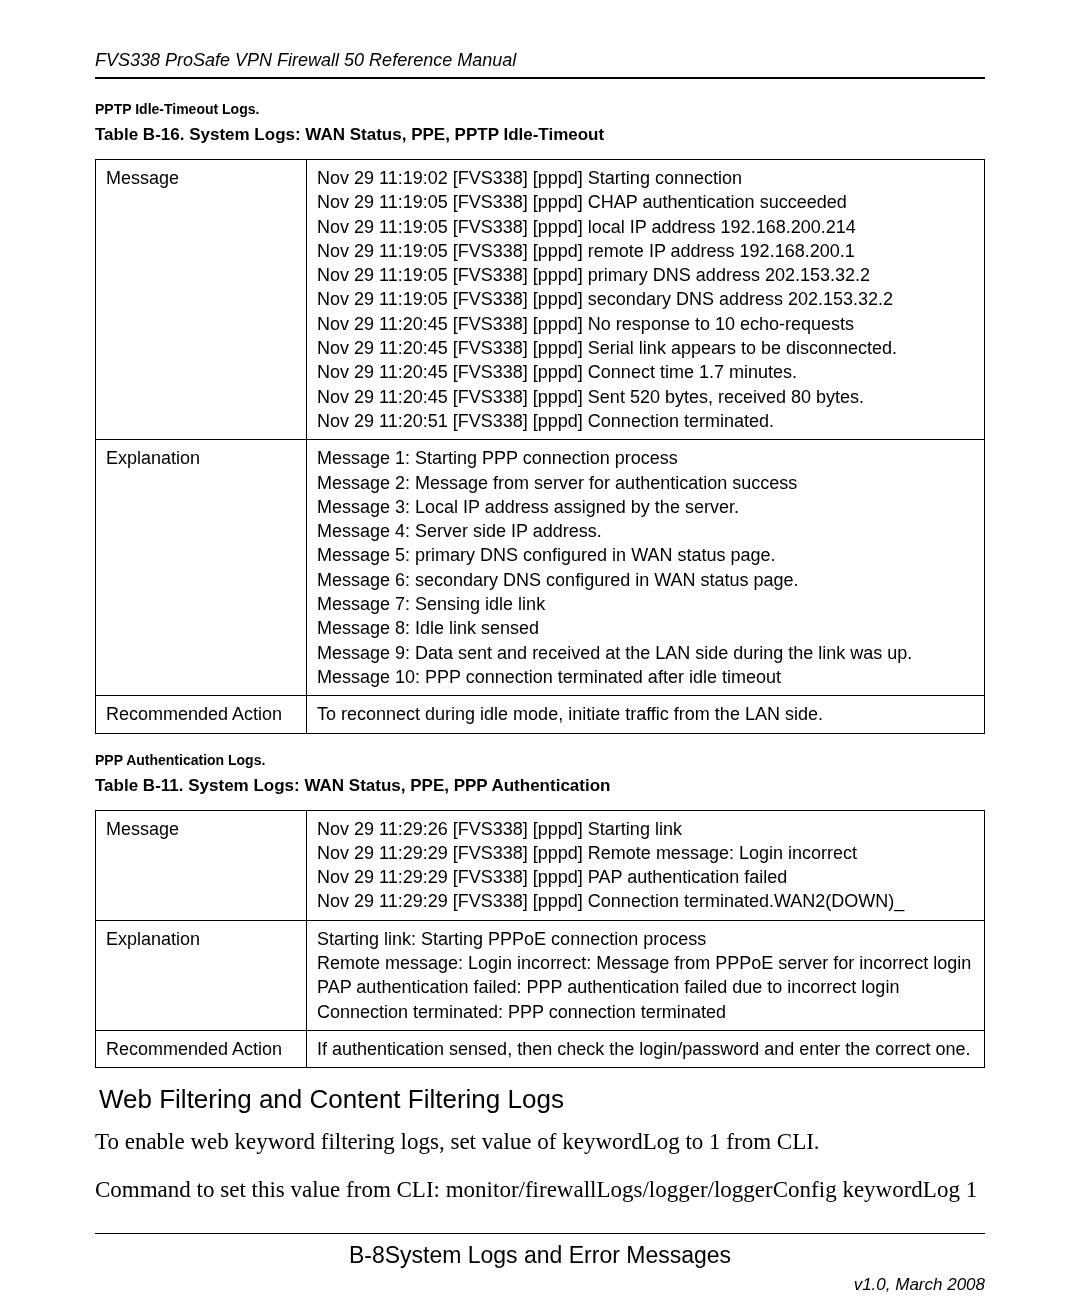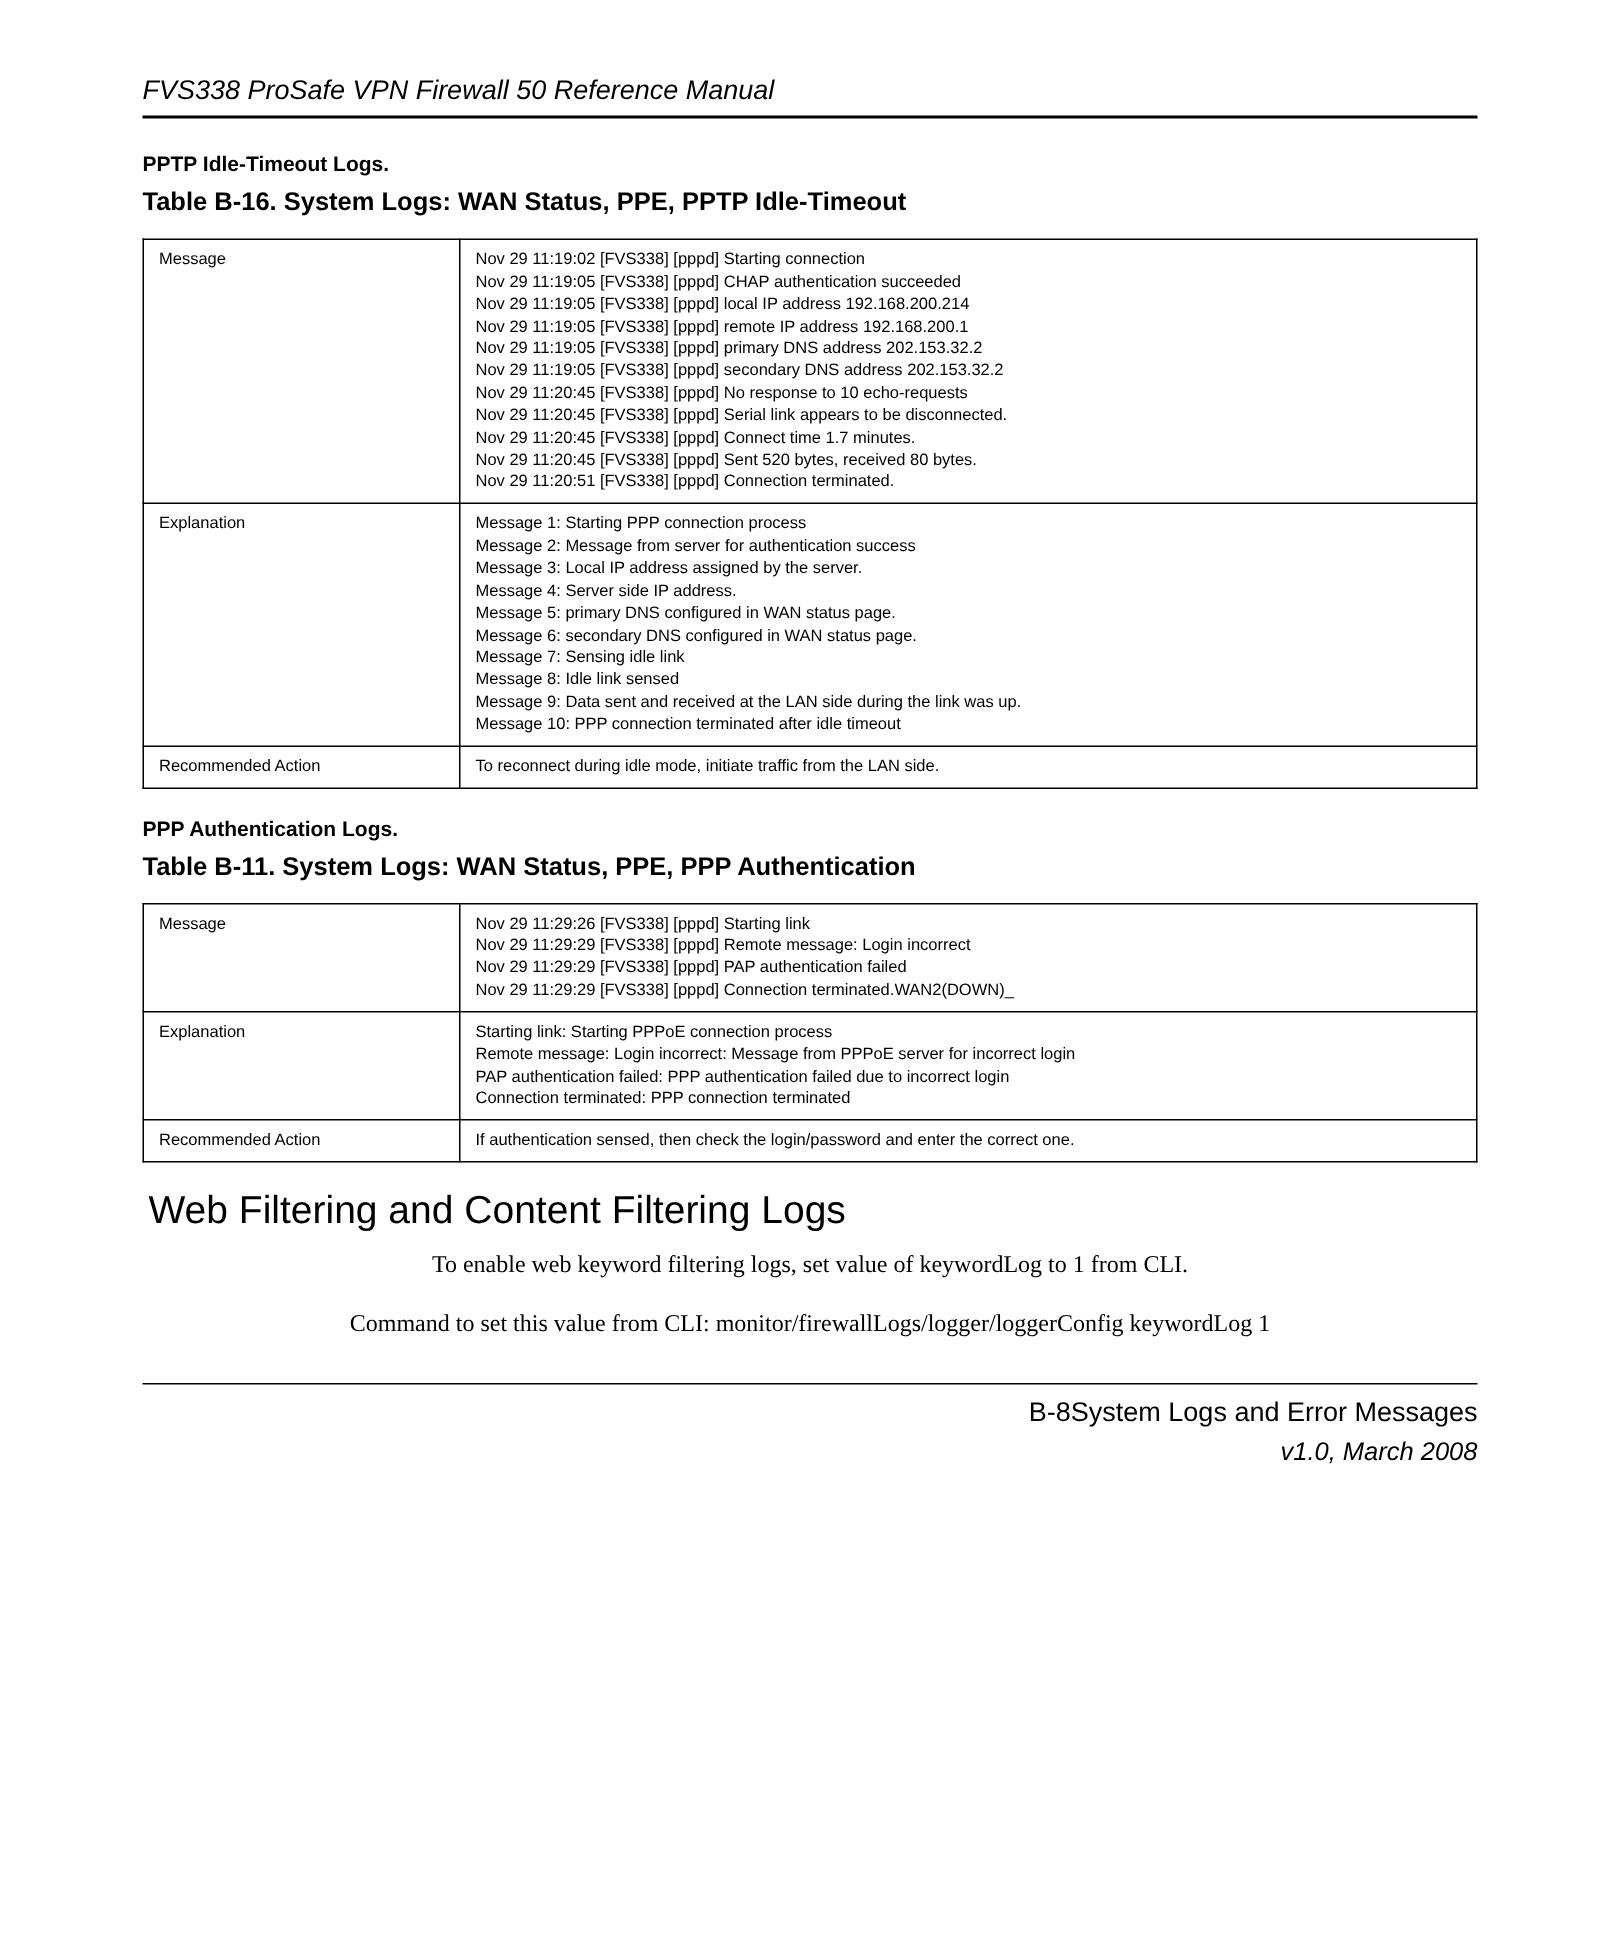--- a/index.html
+++ b/index.html
@@ -31,52 +31,51 @@
   }
   .table-caption {
     font-weight: bold;
     font-size: 17px;
     margin: 0 0 14px 0;
   }
   table.logtable {
     border-collapse: collapse;
     width: 100%;
     margin-bottom: 10px;
-    font-size: 11px;
+    font-size: 18px;
   }
   table.logtable td {
     border: 1px solid #000;
     padding: 6px 10px 6px 10px;
     vertical-align: top;
     line-height: 1.35;
   }
   table.logtable td.labelcell {
     width: 190px;
   }
   h2.section {
     font-size: 26px;
     font-weight: normal;
     margin: 16px 0 12px 4px;
   }
   p.body {
     font-family: "Times New Roman", Times, serif;
-    font-size: 16px;
+    font-size: 23px;
     margin: 10px 0 18px 0;
     line-height: 1.3;
-    text-align: center;
   }
   .footer-rule {
     border: none;
     border-top: 1.5px solid #000;
     margin: 28px 0 8px 0;
   }
   .footer-line {
     display: flex;
-    justify-content: flex-end;
-    font-size: 18px;
+    justify-content: center;
+    font-size: 23px;
     margin-bottom: 6px;
   }
   .footer-version {
     text-align: right;
     font-style: italic;
     font-size: 17px;
     margin-top: 4px;
   }
   .multiline {
     white-space: pre-line;

